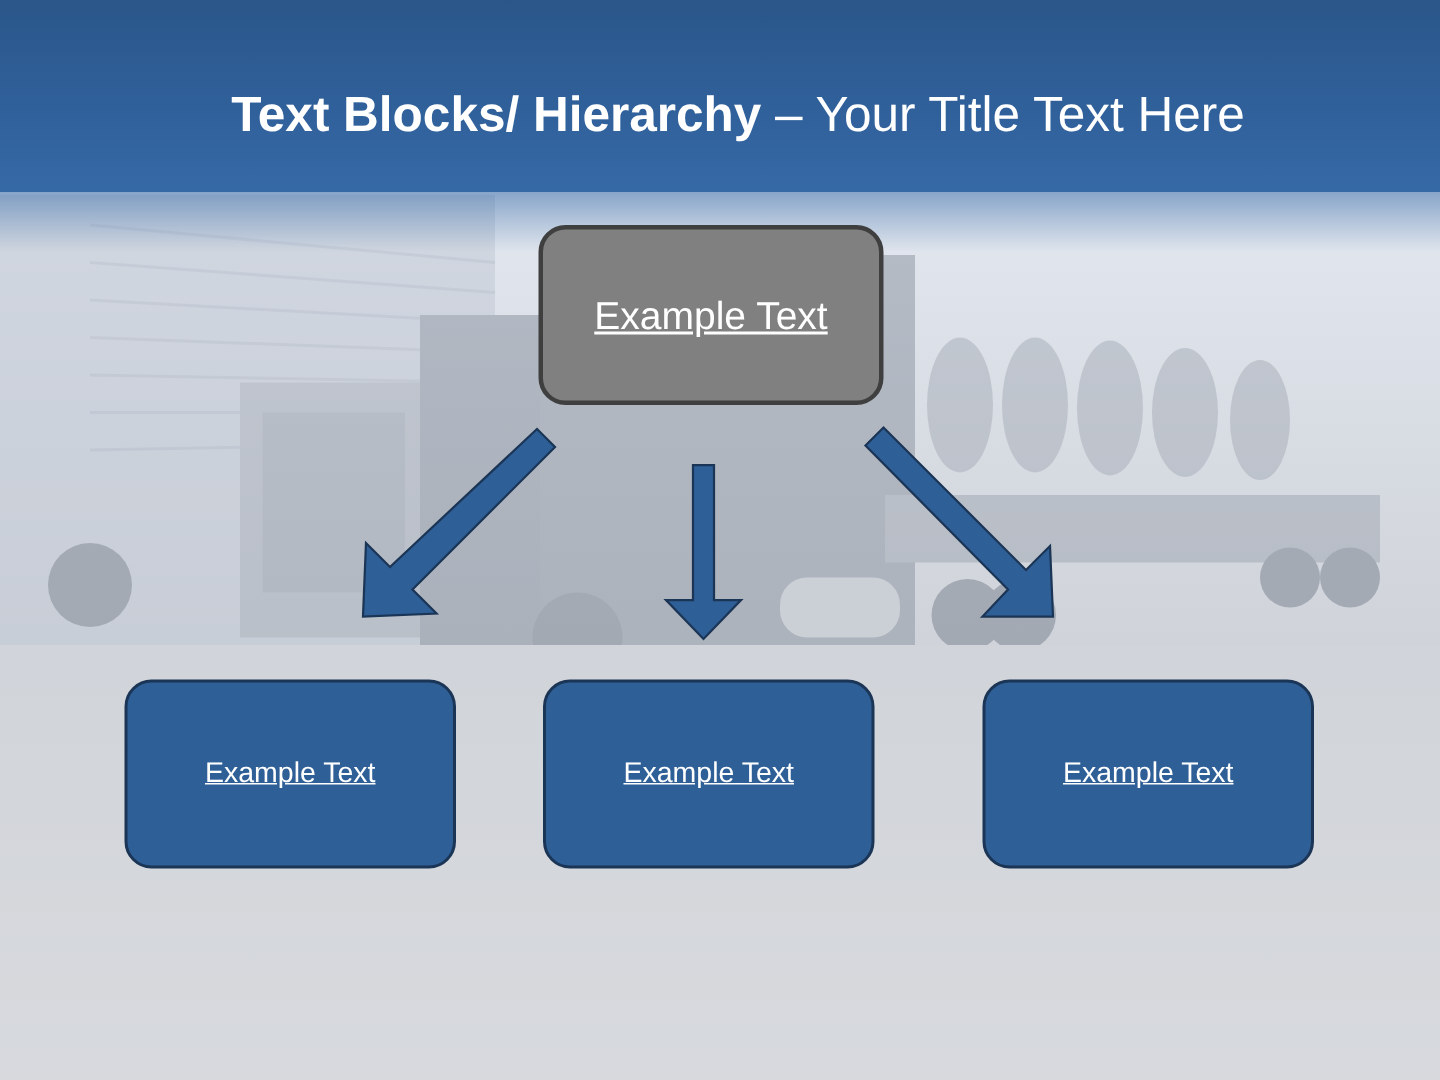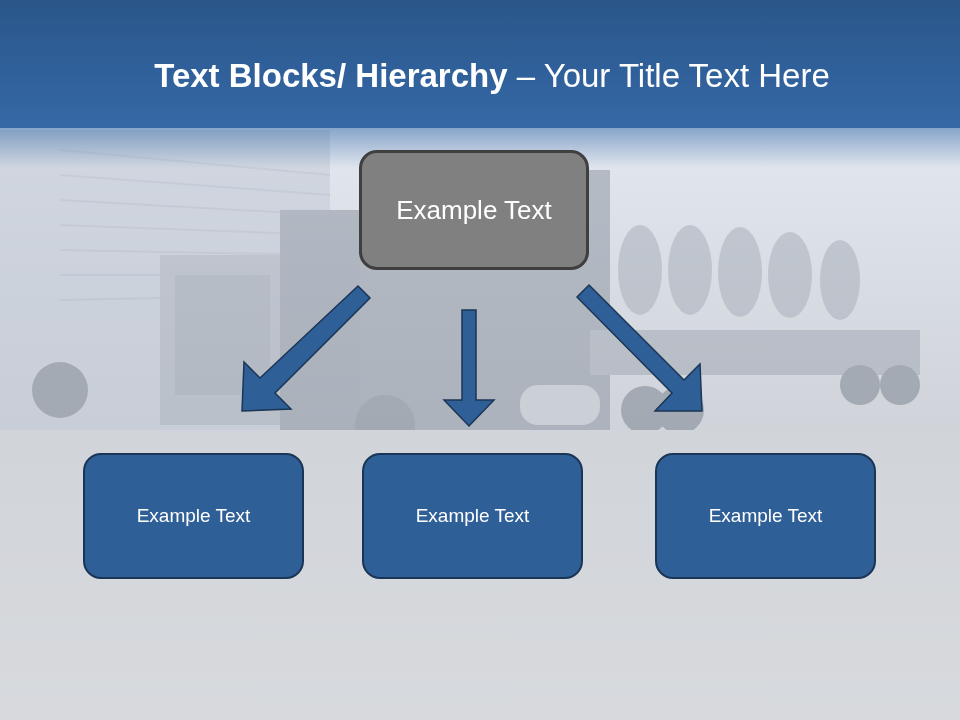--- a/index.html
+++ b/index.html
@@ -28,21 +28,21 @@
     .title {
       position: absolute; left: 0; top: 54px; width: 984px; text-align: center;
       color: #ffffff; font-size: 33px; line-height: 44px; white-space: nowrap;
     }
     .title .bold { font-weight: bold; }
     .title .light { font-weight: normal; }
 
     .box {
       position: absolute; box-sizing: border-box; border-radius: 18px;
       display: flex; align-items: center; justify-content: center;
-      color: #ffffff; text-align: center;
+      color: #ffffff; text-align: center; text-decoration: underline;
     }
     .box-top {
       left: 359px; top: 150px; width: 230px; height: 120px;
       background: #808080; border: 3px solid #3f3f3f;
       font-size: 26px;
     }
     .box-child {
       top: 453px; width: 221px; height: 126px;
       background: #2f5f97; border: 2.5px solid #1b3556;
       font-size: 19px;

